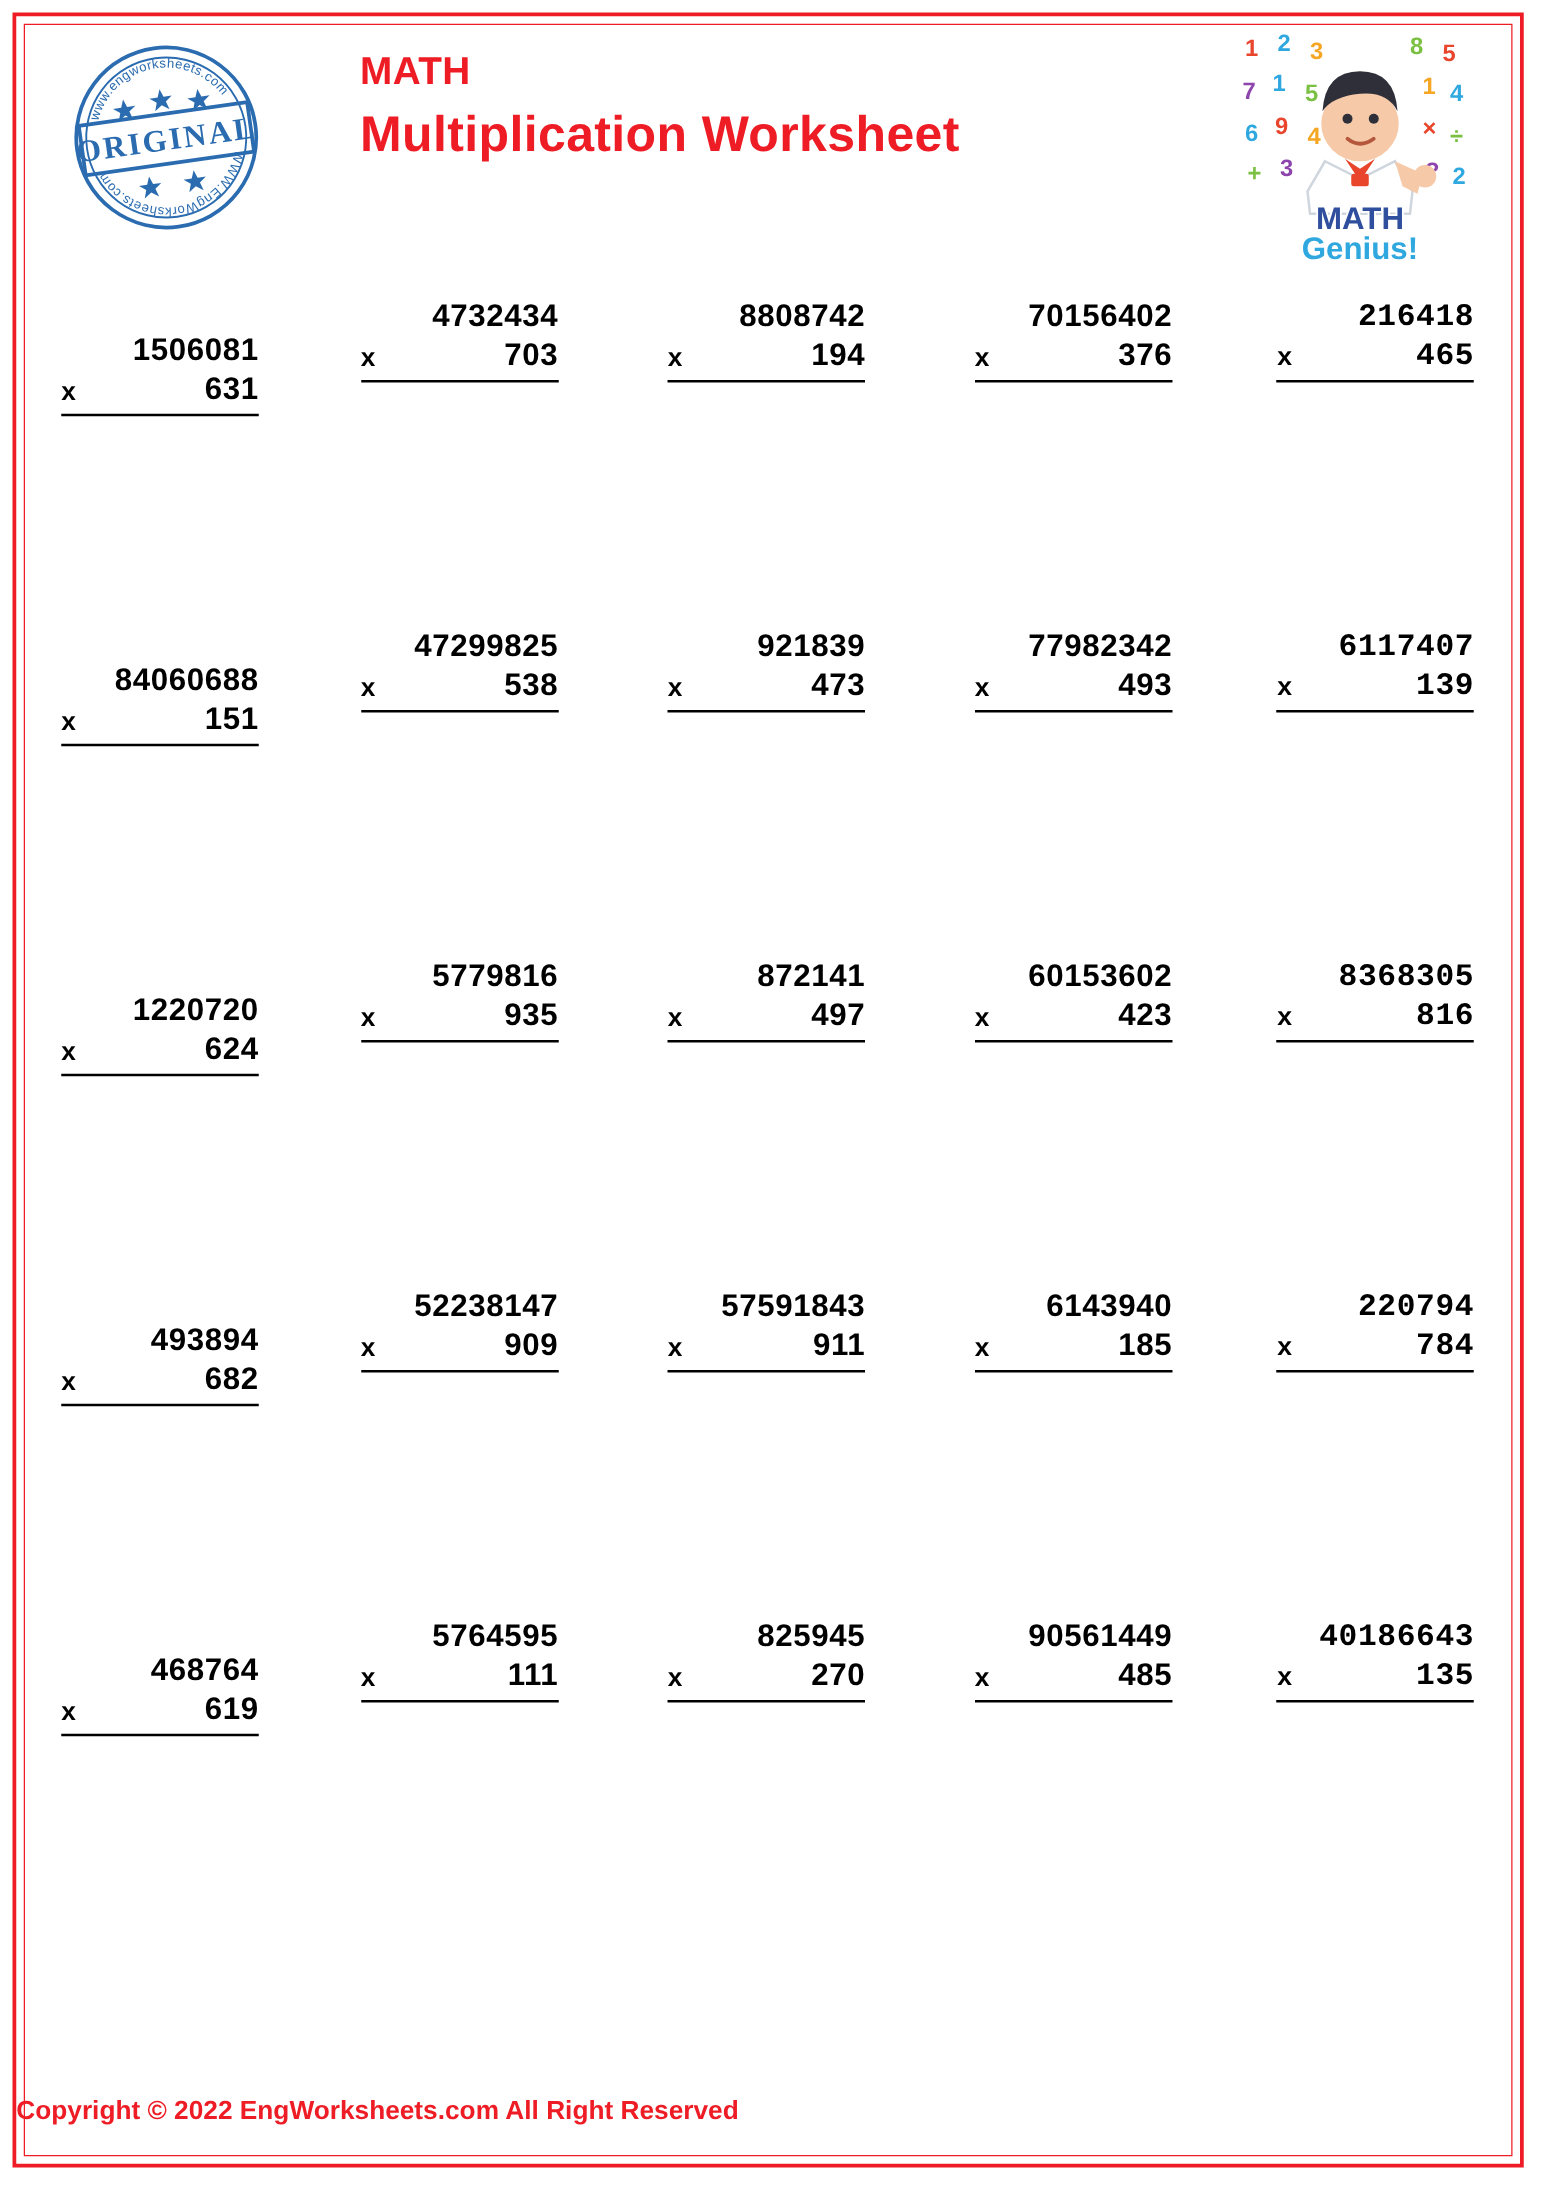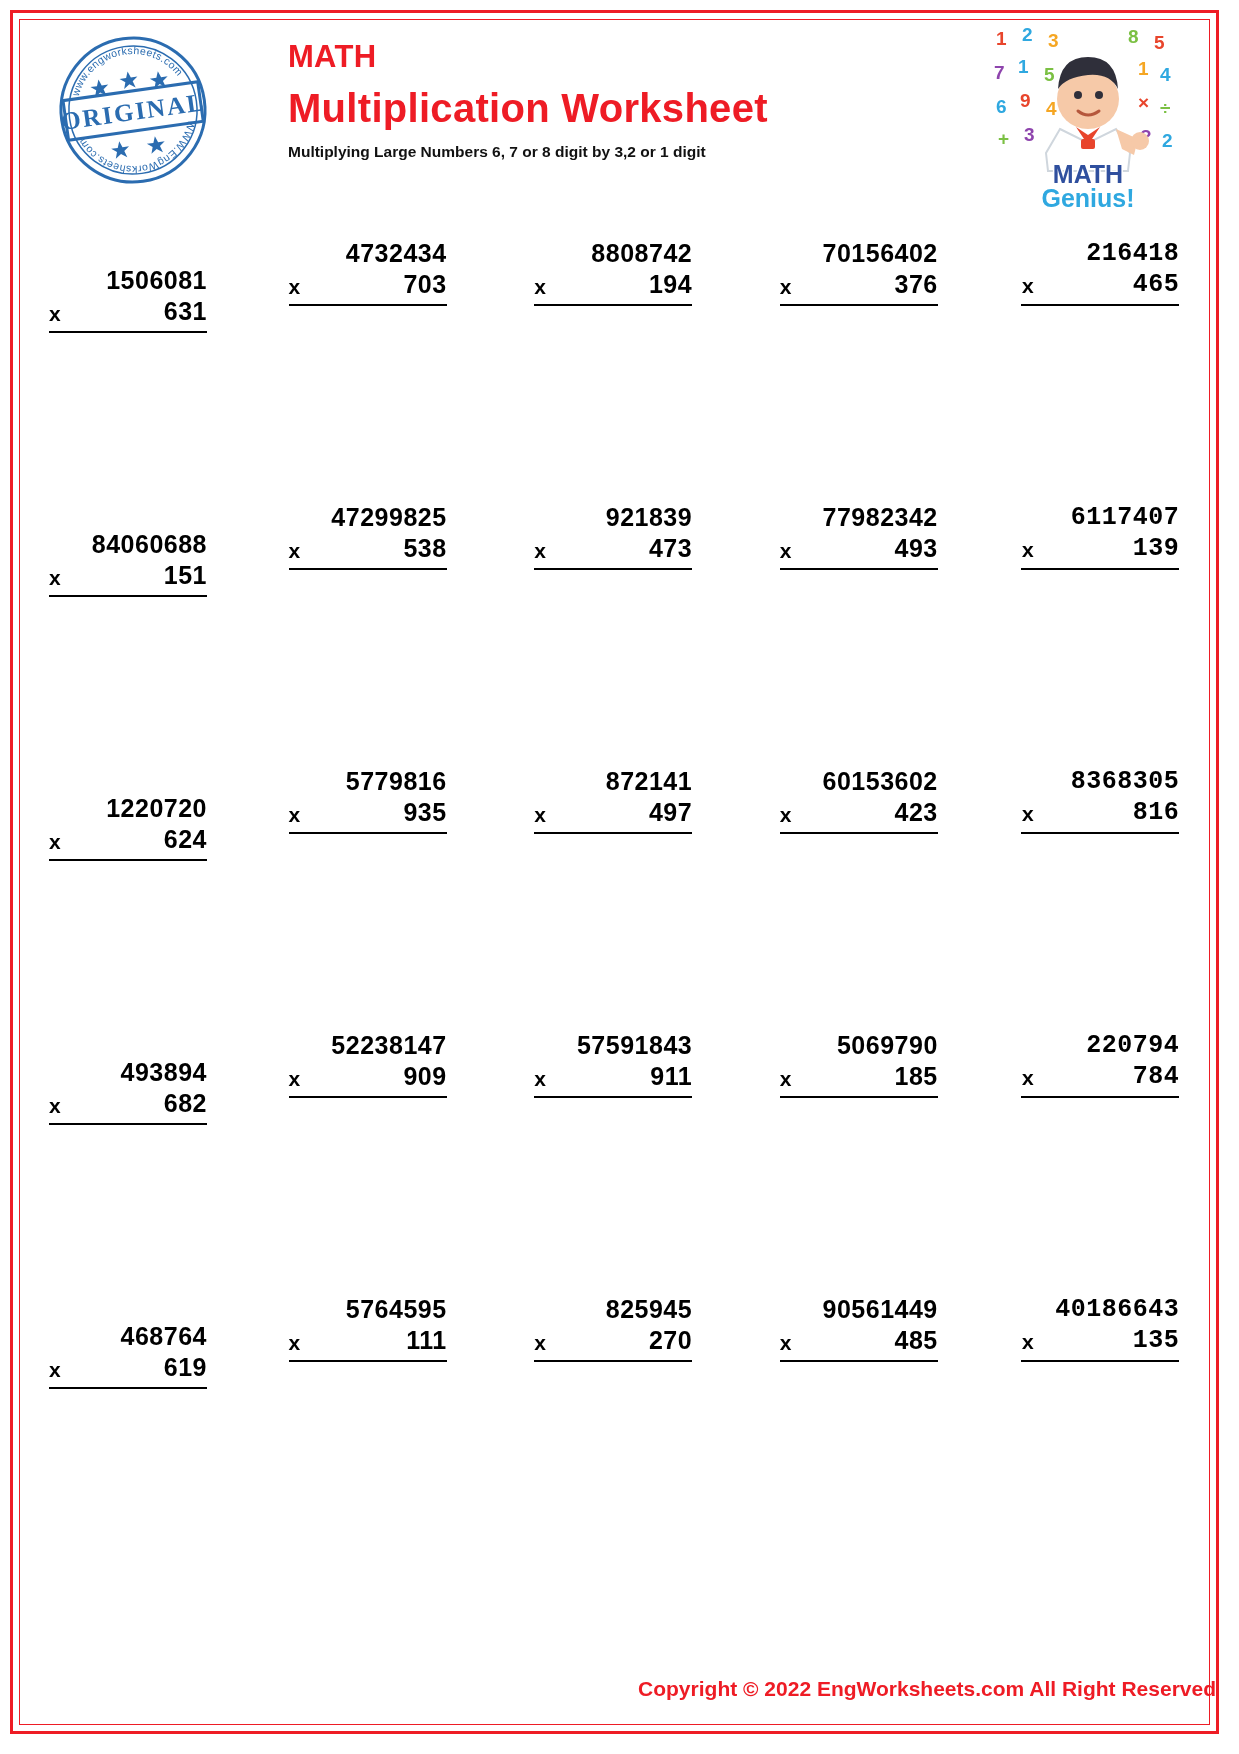--- a/index.html
+++ b/index.html
@@ -136,21 +136,21 @@
     font-size: 21px;
     font-weight: bold;
   }
 
   
   .footer {
     position: absolute;
     left: 0;
     bottom: 30px;
     width: 100%;
-    text-align: right;
+    text-align: left;
     color: #ee1c25;
     font-size: 21px;
     font-weight: bold;
   }
 </style>
 </head>
 <body>
 
 <div class="page">
   <div class="page-inner"></div>
@@ -179,21 +179,20 @@
             <polygon points="72,116 74.4,122.4 81,122.4 75.7,126.4 77.8,133 72,129 66.2,133 68.3,126.4 63,122.4 69.6,122.4"></polygon>
             <polygon points="108,116 110.4,122.4 117,122.4 111.7,126.4 113.8,133 108,129 102.2,133 104.3,126.4 99,122.4 105.6,122.4"></polygon>
           </g>
         </g>
       </svg>
     </div>
 
     <div class="title-block">
       <div class="title-main">MATH</div>
       <div class="title-sub">Multiplication Worksheet</div>
-      <div class="title-desc">Multiplying Large Numbers 6, 7 or 8 digit by 3,2 or 1 digit</div>
     </div>
 
     <div class="logo">
       <svg width="200" height="190" viewBox="0 0 200 190">
         <g font-family="Liberation Sans, sans-serif" font-weight="bold" font-size="19">
           <text x="8" y="24" fill="#e8452c">1</text>
           <text x="34" y="20" fill="#2fa8e0">2</text>
           <text x="60" y="26" fill="#f5a623">3</text>
           <text x="140" y="22" fill="#7bc043">8</text>
           <text x="166" y="28" fill="#e8452c">5</text>
@@ -401,21 +400,21 @@
         <div class="prob">
           <div class="top">57591843</div>
           <div class="bottom">
             <span class="op">x</span>
             <span>911</span>
           </div>
         </div>
       </div>
       <div class="cell c3">
         <div class="prob">
-          <div class="top">5069790</div>
+          <div class="top">6143940</div>
           <div class="bottom">
             <span class="op">x</span>
             <span>185</span>
           </div>
         </div>
       </div>
       <div class="cell c4">
         <div class="prob">
           <div class="top">220794</div>
           <div class="bottom">

